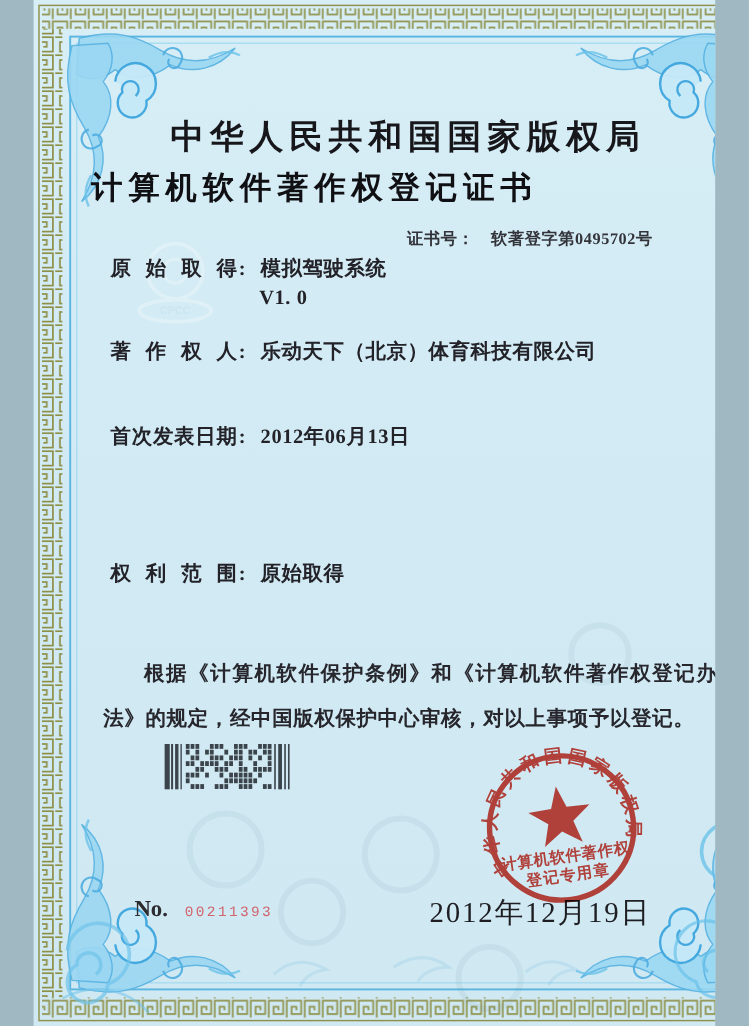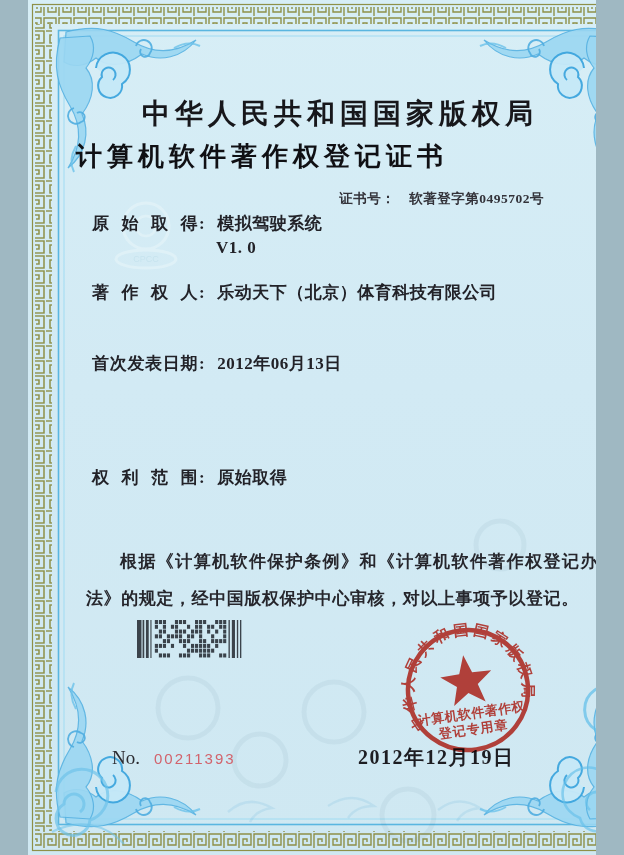--- a/index.html
+++ b/index.html
@@ -50,28 +50,28 @@
     position:absolute;left:58px;top:543px;width:512px;
     font-size:17px;font-weight:700;line-height:37px;letter-spacing:.6px;
     text-indent:2em;text-align:justify;color:#26262c;
   }
   .barcode{
     position:absolute;left:109px;top:620px;width:106px;height:38px;
   }
   .serial{
     position:absolute;left:84px;top:747px;white-space:nowrap;
   }
-  .serial .prefix{font-size:19px;color:#2b2b30;margin-right:14px;font-weight:400;}
+  .serial .prefix{font-size:19px;color:#2b2b30;margin-right:14px;font-weight:700;}
   .serial .digits{
-    font-family:Liberation Sans, sans-serif;
-    font-size:15px;color:#d2636c;letter-spacing:2px;margin-top:47px;
+    font-family:Liberation Mono, monospace;
+    font-size:12px;color:#d2636c;letter-spacing:2px;margin-top:47px;
   }
   .seal-date{
     position:absolute;left:330px;top:744px;
-    font-size:20px;font-weight:700;color:#1d1d22;letter-spacing:1.5px;
+    font-size:24px;font-weight:400;color:#1d1d22;letter-spacing:1.5px;
     white-space:nowrap;
   }
   .seal{
     position:absolute;left:369px;top:619px;width:142px;height:142px;
     mix-blend-mode:multiply;opacity:.93;
   }
 </style>
 </head>
 <body>
 

